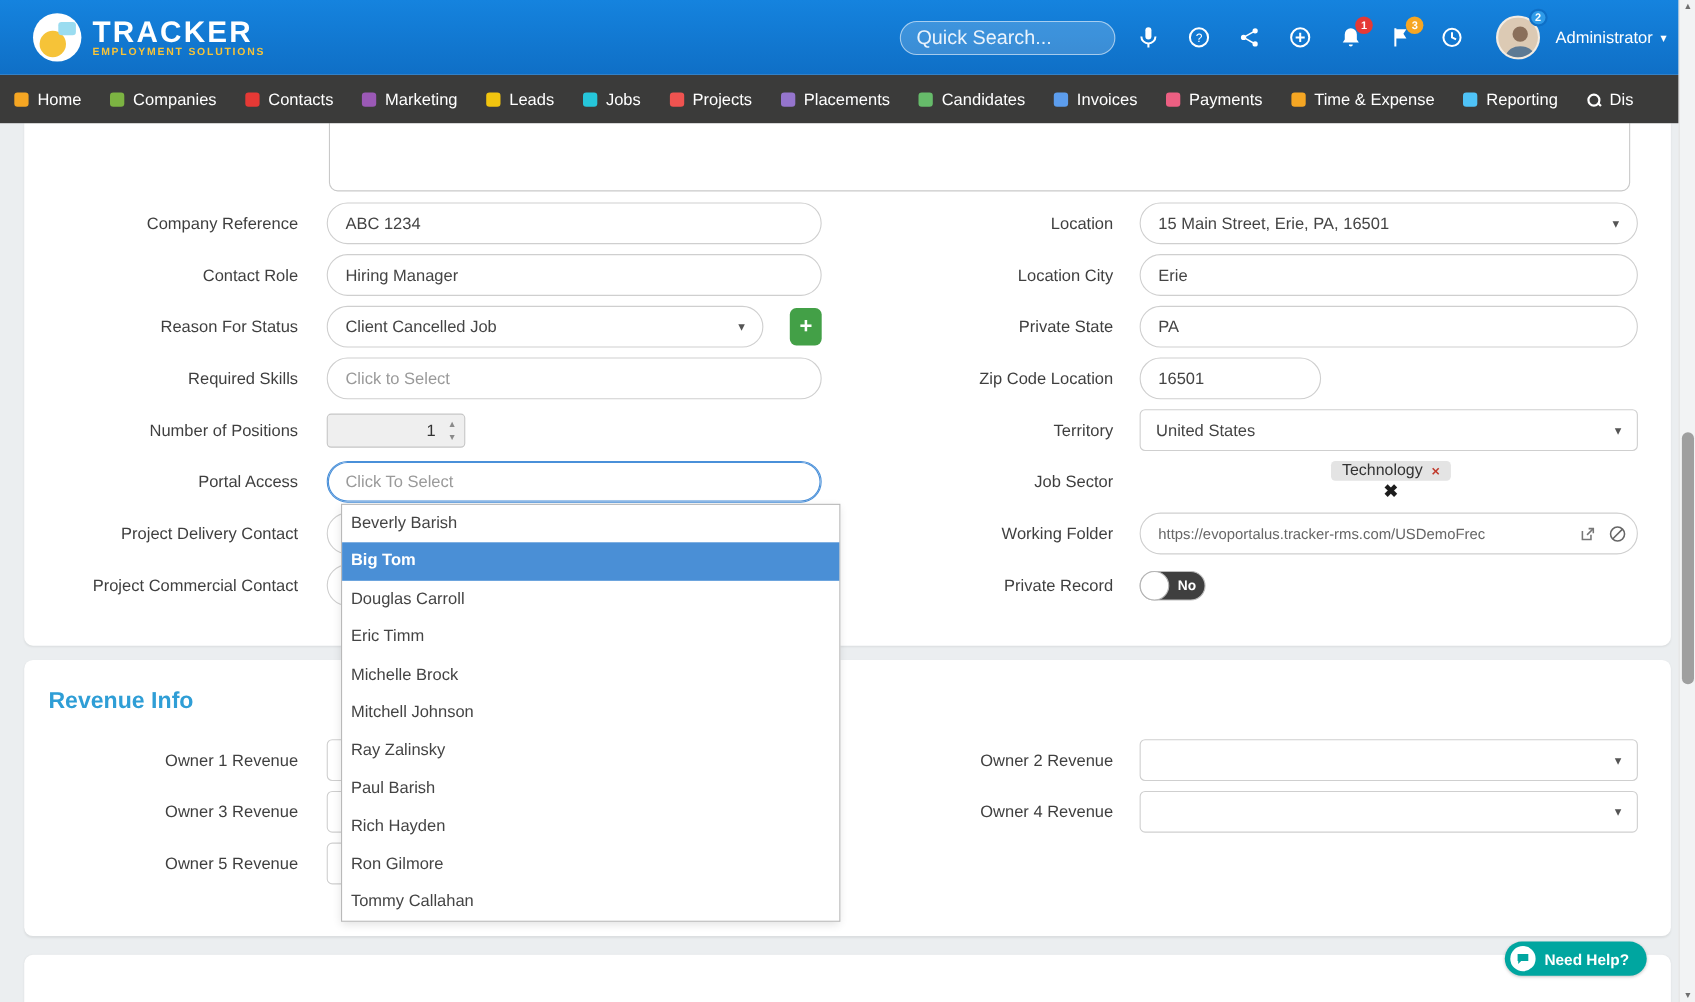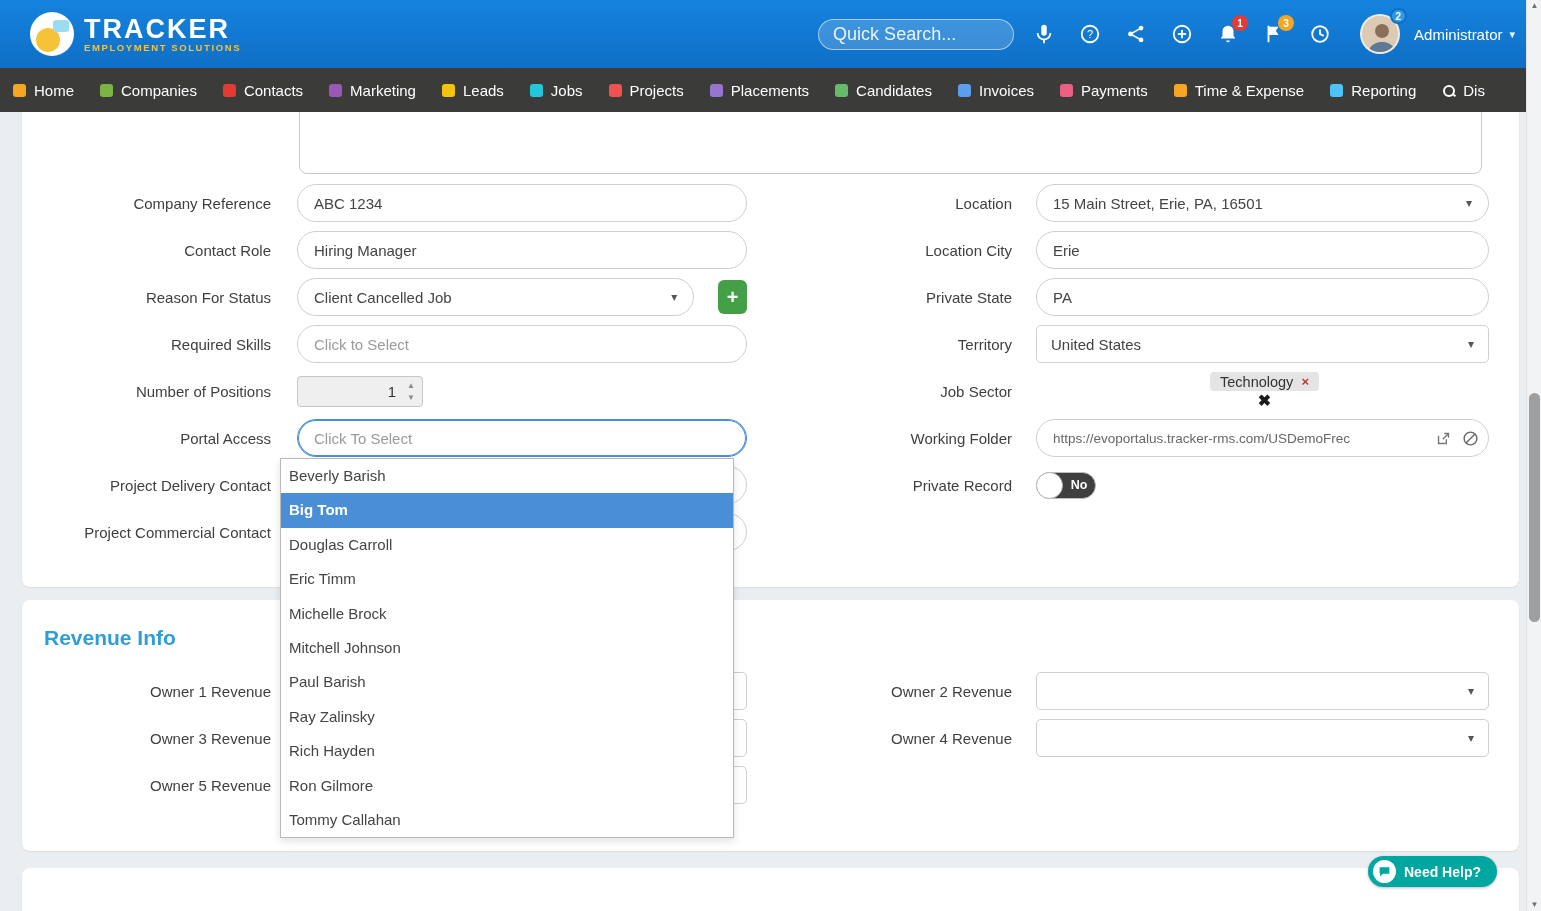--- a/index.html
+++ b/index.html
@@ -76,21 +76,21 @@
 
   .wf-input { padding-right:70px; overflow:hidden; white-space:nowrap; color:#666; font-size:13.5px; }
   .wf-icons { position:absolute; right:10px; top:0; height:38px; display:flex; align-items:center; gap:10px; }
   .wf-icons svg { width:17px; height:17px; display:block; cursor:pointer; }
 
   .toggle { width:60px; height:27px; border-radius:14px; background:#3f3f3f; display:flex; align-items:center; cursor:pointer; border:1px solid #bdbdbd; }
   .toggle-knob { width:27px; height:27px; border-radius:50%; background:#fff; border:1px solid #b5b5b5; margin-left:-1px; flex:none; }
   .toggle-label { flex:1; text-align:center; color:#fff; font-size:12.5px; font-weight:bold; }
 
   
-  .dropdown { position:absolute; left:280px; top:458px; width:454px; background:#fff; border:1px solid #b9b9b9; z-index:50; box-shadow:0 3px 8px rgba(0,0,0,.12); }
+  .dropdown { position:absolute; left:310px; top:458px; width:454px; background:#fff; border:1px solid #b9b9b9; z-index:50; box-shadow:0 3px 8px rgba(0,0,0,.12); }
   .dd-option { height:34.4px; line-height:34.4px; padding-left:8px; font-size:15px; color:#444; cursor:pointer; }
   .dd-option.highlighted { background:#4a8fd6; color:#fff; font-weight:bold; }
 
   
   .card2 { margin-top:13px; padding:26px 0 47px 0; }
   .rev-title { color:#2f9ed6; font-size:21px; font-weight:bold; margin:0 0 22px 22px; }
 
   .card3 { margin-top:17px; height:60px; border-radius:8px 8px 0 0; }
 
   
@@ -335,20 +335,26 @@
         <div class="frow">
           <div class="flabel">Location City</div>
           <div class="fctrl">
               <input class="pill" value="Erie" style="">
             </div>
         </div>
         <div class="frow">
           <div class="flabel">Private State</div>
           <div class="fctrl">
               <input class="pill" value="PA" style="">
+            </div>
+        </div>
+        <div class="frow">
+          <div class="flabel">Zip Code Location</div>
+          <div class="fctrl">
+              <input class="pill zip" value="16501" style="">
             </div>
         </div>
         <div class="frow">
           <div class="flabel">Territory</div>
           <div class="fctrl">
             <div class="select-native">
               <span>United States</span>
               <span class="chev">▾</span>
             </div>
           </div>
@@ -454,22 +460,22 @@
 
   <div class="card card3"></div>
 
   <div class="dropdown">
       <div class="dd-option">Beverly Barish</div>
       <div class="dd-option highlighted">Big Tom</div>
       <div class="dd-option">Douglas Carroll</div>
       <div class="dd-option">Eric Timm</div>
       <div class="dd-option">Michelle Brock</div>
       <div class="dd-option">Mitchell Johnson</div>
+      <div class="dd-option">Ray Zalinsky</div>
       <div class="dd-option">Paul Barish</div>
-      <div class="dd-option">Ray Zalinsky</div>
       <div class="dd-option">Rich Hayden</div>
       <div class="dd-option">Ron Gilmore</div>
       <div class="dd-option">Tommy Callahan</div>
     </div>
 
   <div class="need-help">
     <span class="nh-circle">
       <svg viewBox="0 0 24 24">
           <path d="M3 4h18v12H9l-5 5v-5H3z" fill="#00a6a0"></path>
         </svg>

